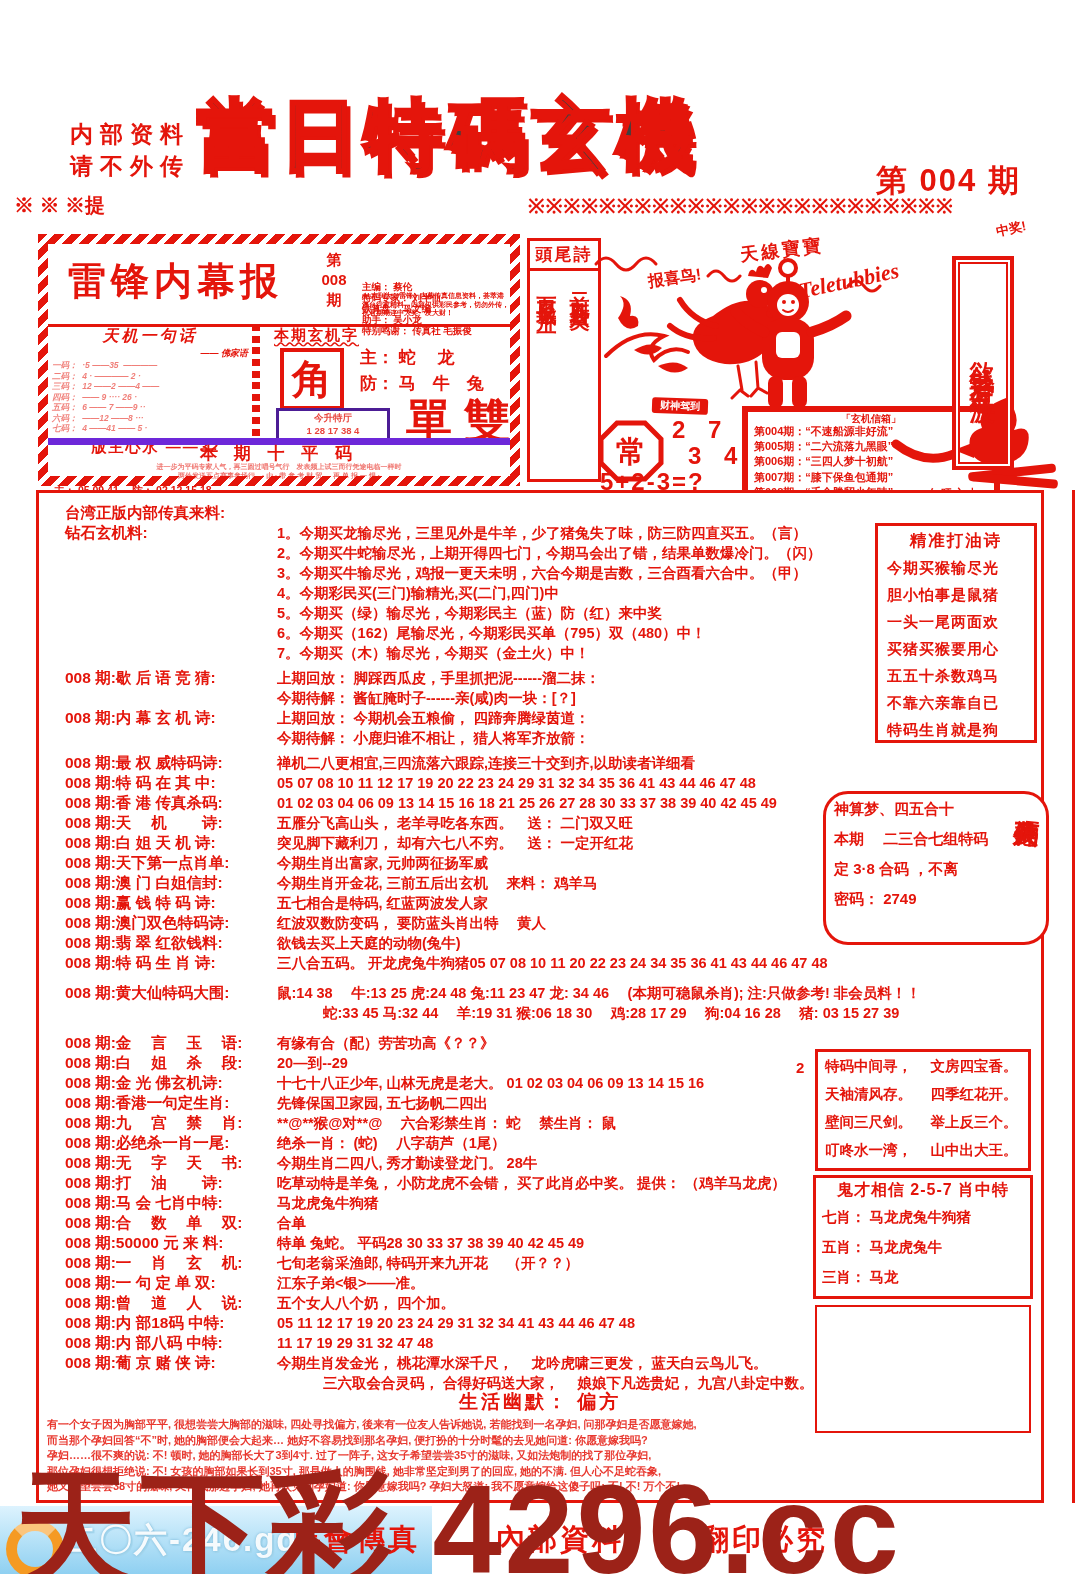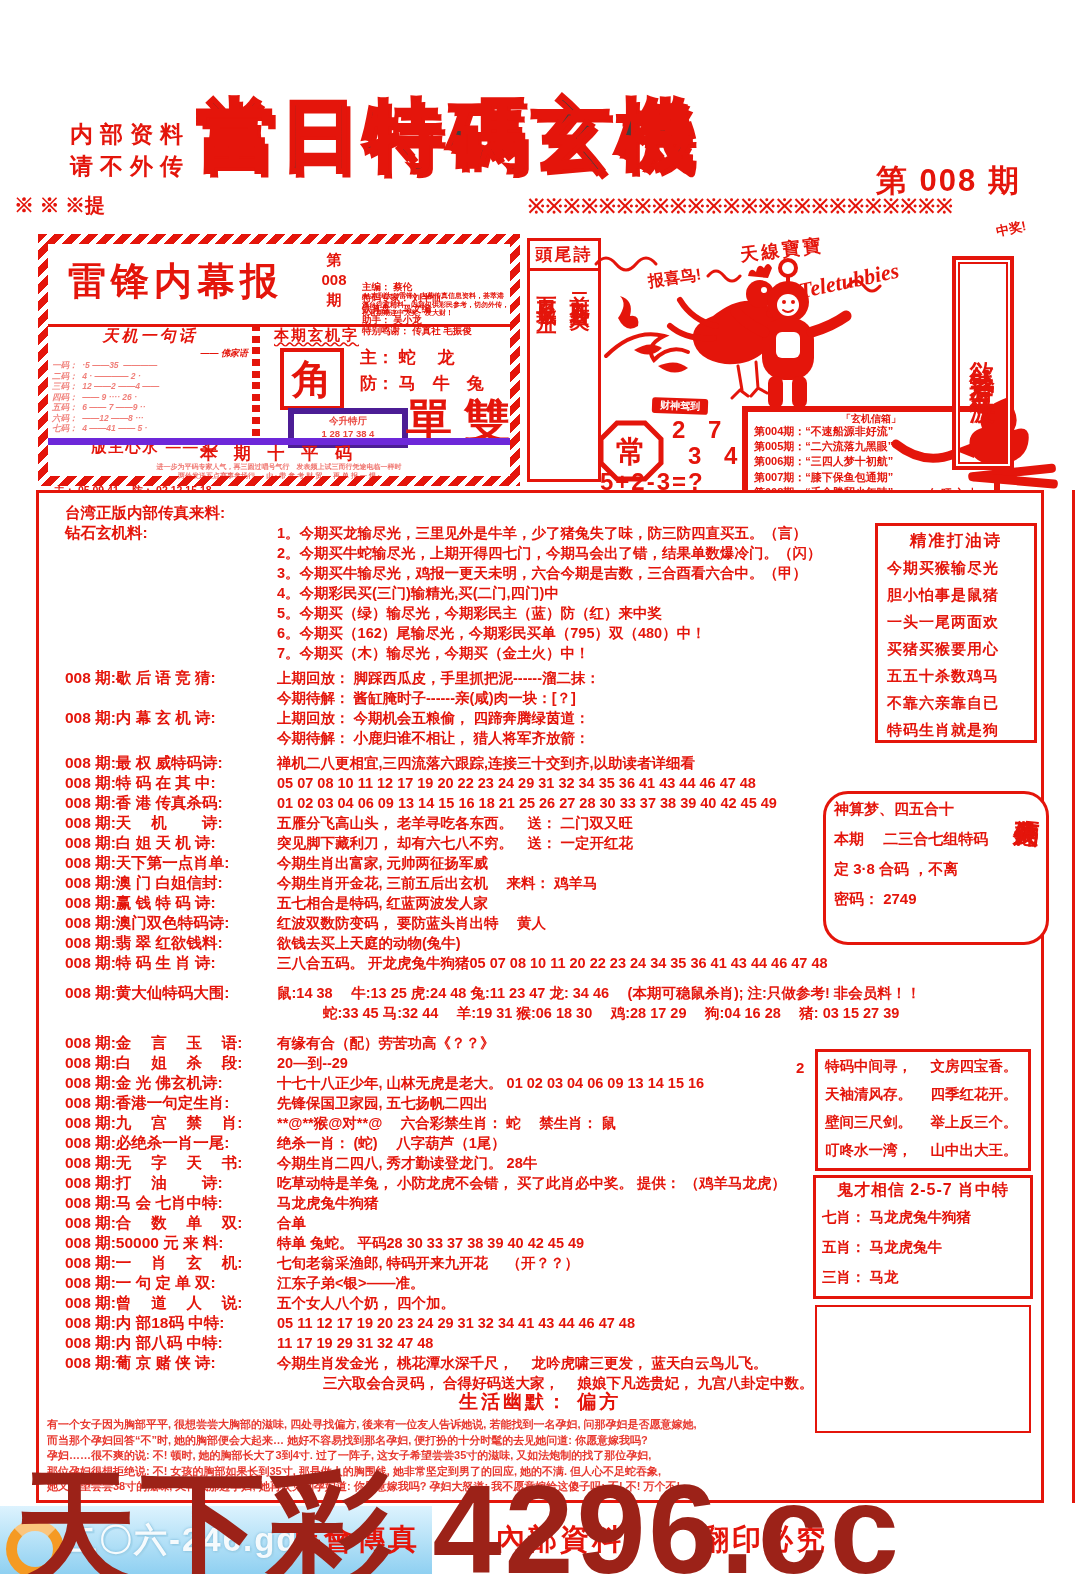--- a/index.html
+++ b/index.html
@@ -29,21 +29,21 @@
   #lf-tianji-sub{text-align:right;font-size:9px;font-weight:700;}
   .lf-row{font-size:8.5px;line-height:10.5px;color:rgba(228,21,11,.55);font-weight:700;white-space:pre;}
   #lf-banzhu{position:absolute;left:8px;top:194px;width:200px;text-align:center;font-size:15px;font-weight:900;letter-spacing:2px;}
   #lf-zhufang{position:absolute;left:6px;top:214px;width:204px;font-size:10.5px;font-weight:700;line-height:13px;white-space:pre;}
   #lf-right{position:absolute;left:220px;top:80px;width:252px;height:114px;}
   #lf-xuanji-title{position:absolute;left:6px;top:2px;font-size:15px;font-weight:900;letter-spacing:2px;text-decoration:underline wavy;}
   #lf-char-box{position:absolute;left:12px;top:24px;width:56px;height:54px;border:4px solid #e4150b;
       display:flex;align-items:center;justify-content:center;font-size:40px;font-weight:900;}
   #lf-zhu{position:absolute;left:92px;top:22px;font-size:17px;font-weight:900;white-space:pre;}
   #lf-fang{position:absolute;left:92px;top:48px;font-size:17px;font-weight:900;white-space:pre;}
-  #lf-mini{position:absolute;left:20px;top:84px;width:108px;height:28px;border:6px solid #4c1d95;
+  #lf-mini{position:absolute;left:8px;top:84px;width:108px;height:28px;border:3px solid #4c1d95;
       font-size:9.5px;line-height:13px;text-align:center;font-weight:700;color:rgba(228,21,11,.8);}
   #lf-dan{position:absolute;left:138px;top:66px;font-size:46px;font-weight:900;}
   #lf-shuang{position:absolute;left:196px;top:66px;font-size:46px;font-weight:900;}
   #lf-bottom{position:absolute;left:0;top:194px;width:100%;height:38px;border-top:7px solid #6d28d9;text-align:center;}
   #lf-pingma-title{font-size:17px;font-weight:900;letter-spacing:6px;line-height:18px;}
   .lf-pm{font-size:7px;line-height:8.5px;color:rgba(228,21,11,.6);font-weight:700;white-space:pre;}
   
   #headtail{left:527px;top:238px;width:74px;height:244px;border:3px solid #e4150b;box-sizing:border-box;background:#fff;}
   #ht-title{border-bottom:3px solid #e4150b;text-align:center;font-size:17px;font-weight:900;letter-spacing:2px;padding:2px 0;}
   .vtext{writing-mode:vertical-rl;text-orientation:upright;}
@@ -111,21 +111,21 @@
 </head>
 <body>
 
 <div id="page">
 
   <div id="conf" class="abs">
     <div>内部资料</div>
     <div>请不外传</div>
   </div>
   <div id="main-title" class="abs">當日特碼玄機</div>
-  <div id="issue-no" class="abs">第 008 期</div>
+  <div id="issue-no" class="abs">第 004 期</div>
   <div id="deco-left" class="abs">※ ※ ※提</div>
   <div id="deco-row" class="abs">※※※※※※※※※※※※※※※※※※※※※※※※</div>
   <div id="win-scribble" class="abs">中奖!</div>
 
   <div id="leifeng" class="abs">
     <div id="lf-head">
       <div id="lf-title">雷锋内幕报</div>
       <div id="lf-issue">
 
       <div>第</div>

